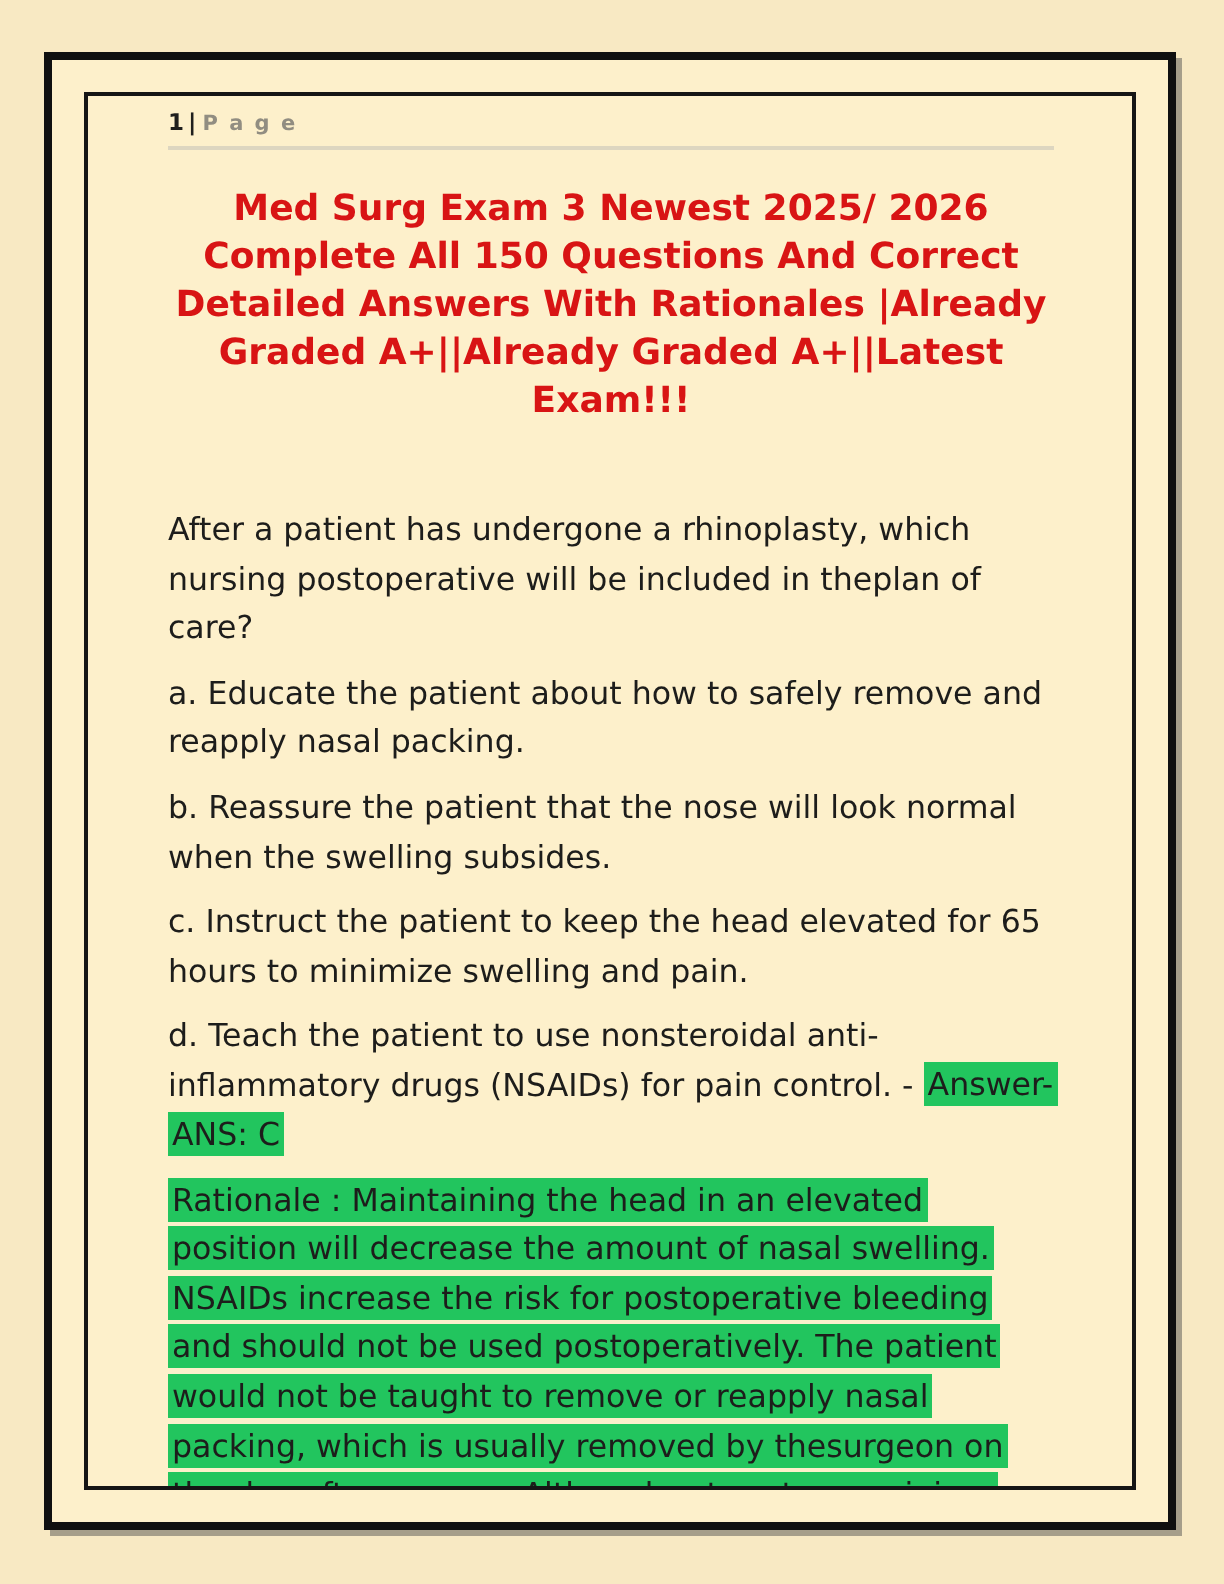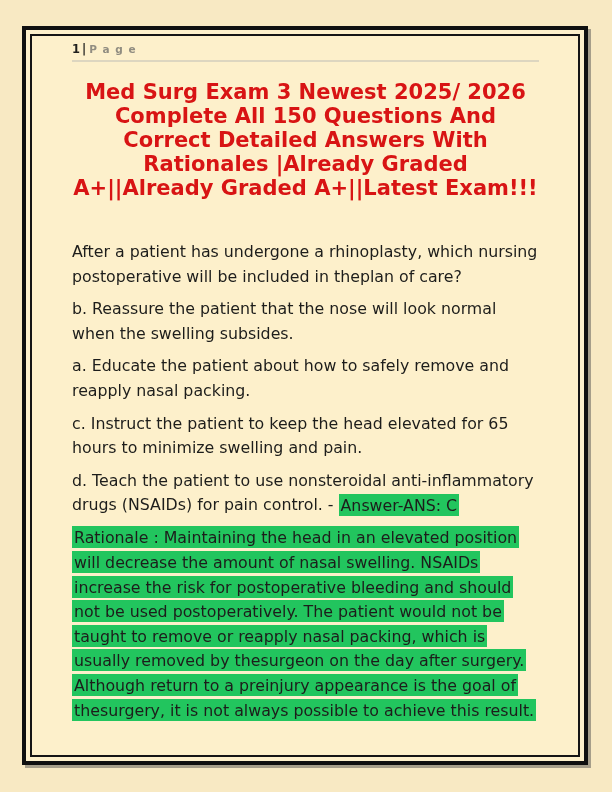--- a/index.html
+++ b/index.html
@@ -20,21 +20,21 @@
     background: #f8e9c3;
   }
   .frame {
     position: absolute;
     left: 22px;
     top: 26px;
     width: 566px;
     height: 739px;
     box-sizing: border-box;
     border: 4px solid #101010;
-    padding: 4px;
+    padding: 16px;
     background: #fdf0cb;
     box-shadow: 3px 3px 0 #a69e8a;
   }
   .frame-inner {
     box-sizing: border-box;
     width: 100%;
     height: 100%;
     border: 2px solid #151515;
     padding: 4px 39px 0 40px;
     overflow: hidden;
@@ -57,21 +57,21 @@
     color: #918d81;
     letter-spacing: 1px;
     font-weight: bold;
     font-size: 10.5px;
   }
   .doc-title {
     margin: 18px 0 40px 0;
     text-align: center;
     color: #d81414;
     font-weight: bold;
-    font-size: 21px;
+    font-size: 18px;
     line-height: 24px;
   }
   .body-text p {
     margin: 0 0 8px 0;
     font-size: 15.8px;
     line-height: 24.6px;
     color: #1d1d1b;
   }
   .hl {
     background: #22c55e;
@@ -88,22 +88,22 @@
     <div class="frame-inner">
 
       <div class="page-header">
         <span class="num">1</span><span class="sep">|</span><span class="label">P a g e</span>
       </div>
 
       <div class="doc-title">Med Surg Exam 3 Newest 2025/ 2026 Complete All 150 Questions And Correct Detailed Answers With Rationales |Already Graded A+||Already Graded A+||Latest Exam!!!</div>
 
       <div class="body-text">
         <p>After a patient has undergone a rhinoplasty, which nursing postoperative will be included in theplan of care?</p>
+        <p>a. Educate the patient about how to safely remove and reapply nasal packing.</p>
         <p>b. Reassure the patient that the nose will look normal when the swelling subsides.</p>
-        <p>a. Educate the patient about how to safely remove and reapply nasal packing.</p>
         <p>c. Instruct the patient to keep the head elevated for 65 hours to minimize swelling and pain.</p>
         <p><span>d. Teach the patient to use nonsteroidal anti-inflammatory drugs (NSAIDs) for pain control. - </span><span class="hl">Answer-ANS: C</span></p>
         <p><span class="hl">Rationale : Maintaining the head in an elevated position will decrease the amount of nasal swelling. NSAIDs increase the risk for postoperative bleeding and should not be used postoperatively. The patient would not be taught to remove or reapply nasal packing, which is usually removed by thesurgeon on the day after surgery. Although return to a preinjury appearance is the goal of thesurgery, it is not always possible to achieve this result.</span></p>
       </div>
 
     </div>
   </div>
 </div>
 
 </body></html>

